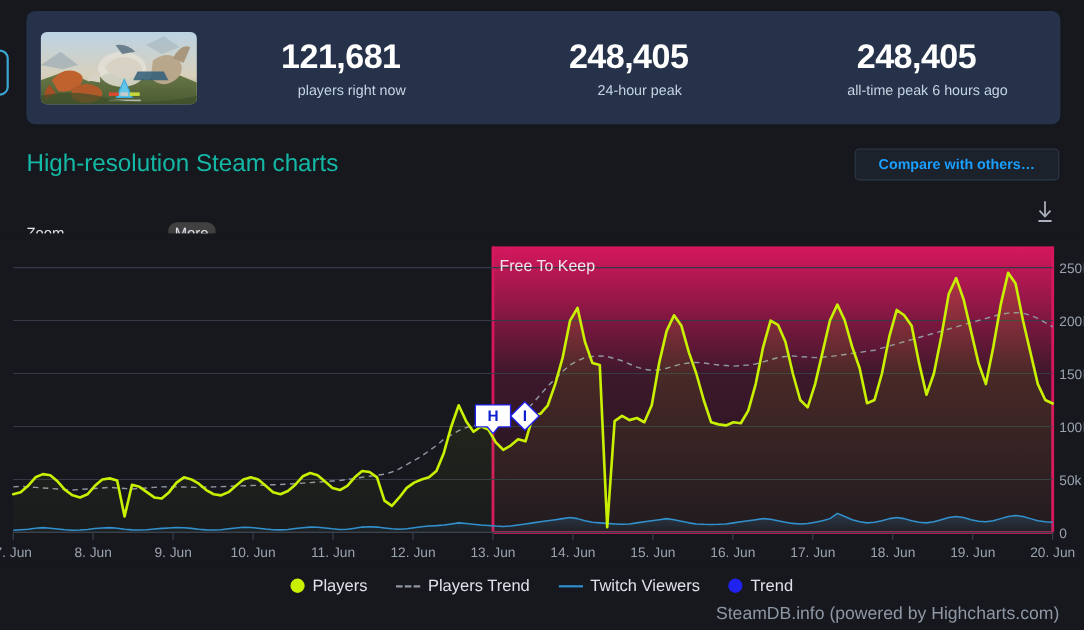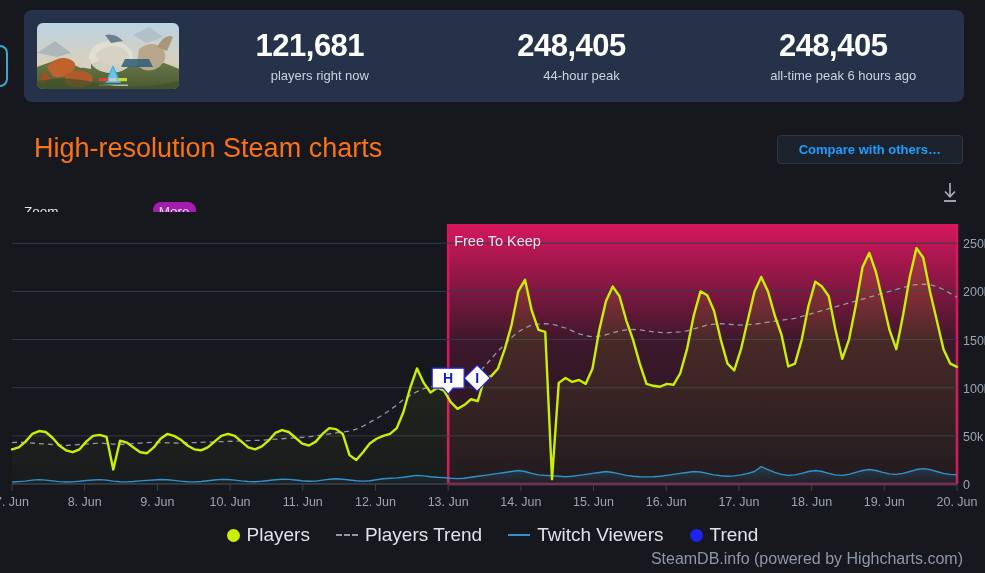--- a/index.html
+++ b/index.html
@@ -12,21 +12,21 @@
   .page { position: relative; width: 985px; height: 573px; background: #16181d; }
 
   
   .edge-sliver {
     position: absolute; left: -10px; top: 45px; width: 18px; height: 42px;
     border: 2px solid #3ba6d4; border-radius: 8px; background: transparent;
   }
 
   
   .stats-bar {
-    position: absolute; left: 24px; top: 10px; width: 940px; height: 92px;
+    position: absolute; left: 24px; top: 10px; width: 940px; height: 103px;
     background: #25324a; border-radius: 8px;
     display: flex; align-items: center;
   }
   .capsule {
     width: 142px; height: 66px; margin-left: 13px; border-radius: 6px;
     overflow: hidden; flex: 0 0 auto; position: relative;
     background: #5c6f7d;
   }
   .capsule svg { display: block; width: 142px; height: 66px; }
   .stat {
@@ -35,58 +35,58 @@
   .stat .num {
     font-size: 31px; font-weight: bold; letter-spacing: -0.5px;
     line-height: 36px; color: #ffffff;
   }
   .stat .cap {
     font-size: 13px; color: #c6d4e1; margin-top: 4px; line-height: 16px; padding-left: 20px;
   }
 
   
   .title {
-    position: absolute; left: 34px; top: 131px;
-    font-size: 27px; color: #f97316; font-weight: normal; line-height: 34px;
+    position: absolute; left: 24px; top: 131px;
+    font-size: 22px; color: #14b8a6; font-weight: normal; line-height: 34px;
   }
   .btn-row { position: absolute; right: 22px; top: 135px; display: flex; gap: 9px; }
   .btn {
     border: 1px solid #2d3847; border-radius: 4px;
     background: #1c222c; color: #1a9fff;
     font-size: 13px; font-weight: bold;
     padding: 6px 21px; line-height: 15px; cursor: pointer;
     white-space: nowrap;
   }
 
   
   .zoom-row {
     position: absolute; left: 24px; top: 184px;
     display: flex; align-items: center; gap: 12px;
     font-size: 13.5px;
   }
   .zoom-label { color: #e5e5e5; }
   .zoom-link { color: #1a9fff; cursor: pointer; margin-top: 40px; }
   .zoom-sel {
-    color: #dfe3e9; background: #a21caf; border-radius: 8px;
+    color: #dfe3e9; background: #404040; border-radius: 8px;
     padding: 2px 6px; cursor: pointer;
   }
   .dl-icon {
     position: absolute; right: 23px; top: 180px; width: 24px; height: 26px;
     cursor: pointer;
   }
 
   
   .chart-wrap {
     position: absolute; left: 0; top: 212px; width: 985px; height: 300px;
   }
   .chart-wrap svg { display: block; }
   .legend {
     position: absolute; left: 0; top: 524px; width: 985px;
     display: flex; justify-content: center; align-items: center; gap: 26px;
-    font-size: 19px; color: #dfe3e9;
+    font-size: 15px; color: #dfe3e9;
   }
   .leg-item { display: flex; align-items: center; gap: 7px; cursor: pointer; }
   .dot { width: 13px; height: 13px; border-radius: 50%; display: inline-block; }
   .dash {
     width: 22px; height: 0; border-top: 2px dashed #8f97a3; display: inline-block;
   }
   .line { width: 22px; height: 0; border-top: 2px solid #2f8fd0; display: inline-block; }
   .credit {
     position: absolute; right: 22px; top: 550px;
     font-size: 16px; color: #8e97a5;
@@ -138,21 +138,21 @@
         <path d="M0 58 q30 -6 60 2 q40 8 82 -2 L142 66 L0 66 Z" fill="#3e4f2a" opacity=".7"></path>
       </svg>
     </div>
 
     <div class="stat">
       <div class="num">121,681</div>
       <div class="cap">players right now</div>
     </div>
     <div class="stat">
       <div class="num">248,405</div>
-      <div class="cap">44-hour peak</div>
+      <div class="cap">24-hour peak</div>
     </div>
     <div class="stat">
       <div class="num">248,405</div>
       <div class="cap">all-time peak 6 hours ago</div>
     </div>
   </div>
 
   <div class="title">High-resolution Steam charts</div>
   <div class="btn-row">
     <button class="btn">Compare with others…</button>

